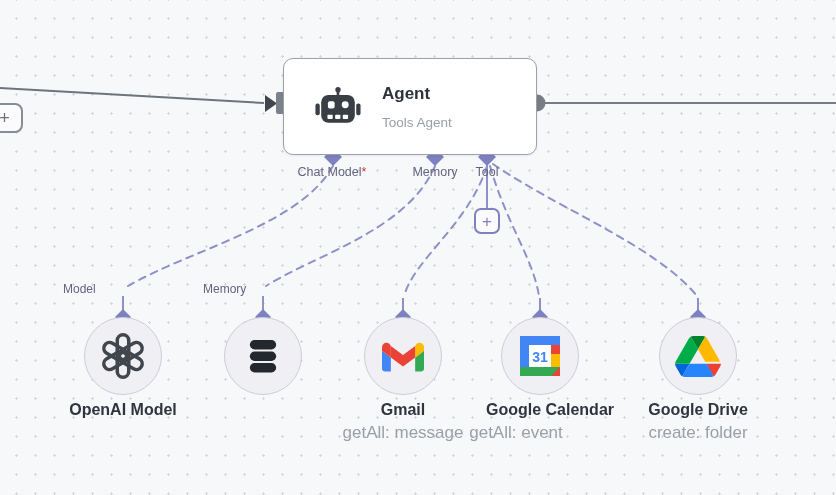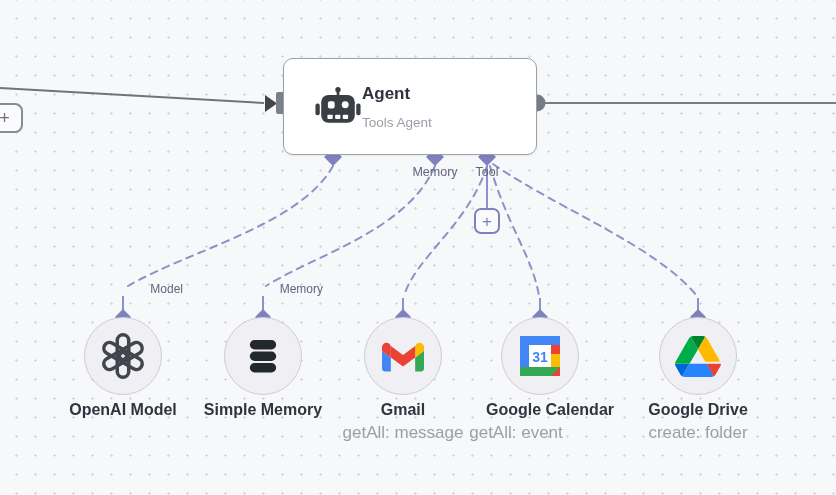--- a/index.html
+++ b/index.html
@@ -8,21 +8,21 @@
     position:relative;width:836px;height:495px;overflow:hidden;
     background-color:#f7f8fa;
     background-image:radial-gradient(circle,#d6d8dd 1.15px,rgba(0,0,0,0) 1.3px);
     background-size:19px 19px;background-position:7px 9px;
   }
   .edges{position:absolute;left:0;top:0;width:836px;height:495px;pointer-events:none;}
   
   .agent-node{
     position:absolute;left:283px;top:58px;width:254px;height:97px;
     background:#ffffff;border:1.5px solid #9ba1ab;border-radius:10px;
-    box-sizing:border-box;display:flex;align-items:center;padding-left:30px;
+    box-sizing:border-box;display:flex;align-items:center;gap:20px;padding-left:30px;
     box-shadow:0 1px 3px rgba(40,45,60,.07);
   }
   .agent-text{display:flex;flex-direction:column;}
   .agent-title{font-size:17px;font-weight:bold;color:#2e323c;line-height:1.25;}
   .agent-subtitle{font-size:13.5px;color:#9aa0a8;margin-top:10px;}
   
   .port-label{
     position:absolute;text-align:center;font-size:12.5px;color:#62627e;
     white-space:nowrap;
   }
@@ -49,21 +49,21 @@
   }
   .node-label{
     position:absolute;top:401px;width:220px;text-align:center;
     font-size:16px;font-weight:600;color:#30343e;white-space:nowrap;
   }
   .node-sublabel{
     position:absolute;top:423px;width:220px;text-align:center;
     font-size:17px;color:#9aa0a7;white-space:nowrap;
   }
   .mini-port-label{
-    position:absolute;top:282px;width:120px;text-align:right;
+    position:absolute;top:282px;width:120px;text-align:left;
     font-size:12px;color:#63637f;white-space:nowrap;
   }
 </style>
 </head>
 <body>
 
 <div class="canvas">
 
   <svg class="edges" viewBox="0 0 836 495">
 
@@ -124,20 +124,21 @@
         <rect x="22" y="29.5" width="5.5" height="4.5" rx="1"></rect>
         <rect x="30" y="29.5" width="5.5" height="4.5" rx="1"></rect>
       </g>
     </svg>
     <div class="agent-text">
       <div class="agent-title">Agent</div>
       <div class="agent-subtitle">Tools Agent</div>
     </div>
   </div>
 
+  <div class="port-label" style="left:252px;top:165px;width:160px;"><span>Chat Model</span><span class="req">*</span></div>
   <div class="port-label" style="left:375px;top:165px;width:120px;">Memory</div>
   <div class="port-label" style="left:447px;top:165px;width:80px;">Tool</div>
 
   <div class="plus-btn plus-tool">+</div>
 
   <div class="mini-port-label" style="left:63px;">Model</div>
   <div class="mini-port-label" style="left:203px;">Memory</div>
 
   <div class="circle-node" style="left:84px;">
     <svg width="46" height="46" viewBox="-26 -26 52 52">
@@ -155,21 +156,20 @@
 
   <div class="circle-node" style="left:224px;">
     <svg width="34" height="36" viewBox="0 0 24 26">
       <g fill="#23272e">
         <rect x="2.5" y="1.5" width="19" height="6.8" rx="3.4"></rect>
         <rect x="2.5" y="9.8" width="19" height="6.8" rx="3.4"></rect>
         <rect x="2.5" y="18.1" width="19" height="6.8" rx="3.4"></rect>
       </g>
     </svg>
   </div>
-  <div class="node-label" style="left:153px;">Simple Memory</div>
 
   <div class="circle-node" style="left:364px;">
     <svg width="42" height="32" viewBox="0 0 49.4 37.25">
       <path fill="#4285f4" d="M3.6,36.8h6.8V20.3L0,12.5v20.7C0,35.2,1.6,36.8,3.6,36.8z"></path>
       <path fill="#34a853" d="M39,36.8h6.8c2,0,3.6-1.6,3.6-3.6V12.5L39,20.3z"></path>
       <path fill="#fbbc04" d="M39,6.8v13.5l10.4-7.8V8.6c0-4.5-5.1-7-8.7-4.3z"></path>
       <path fill="#ea4335" d="M10.4,20.3 L24.7,31 L39,20.3 V6.8 L24.7,17.5 L10.4,6.8z"></path>
       <path fill="#ea4335" d="M0,8.6v3.9l10.4,7.8V6.8L8.7,4.3C5.1,1.6,0,4.1,0,8.6z"></path>
     </svg>
   </div>

